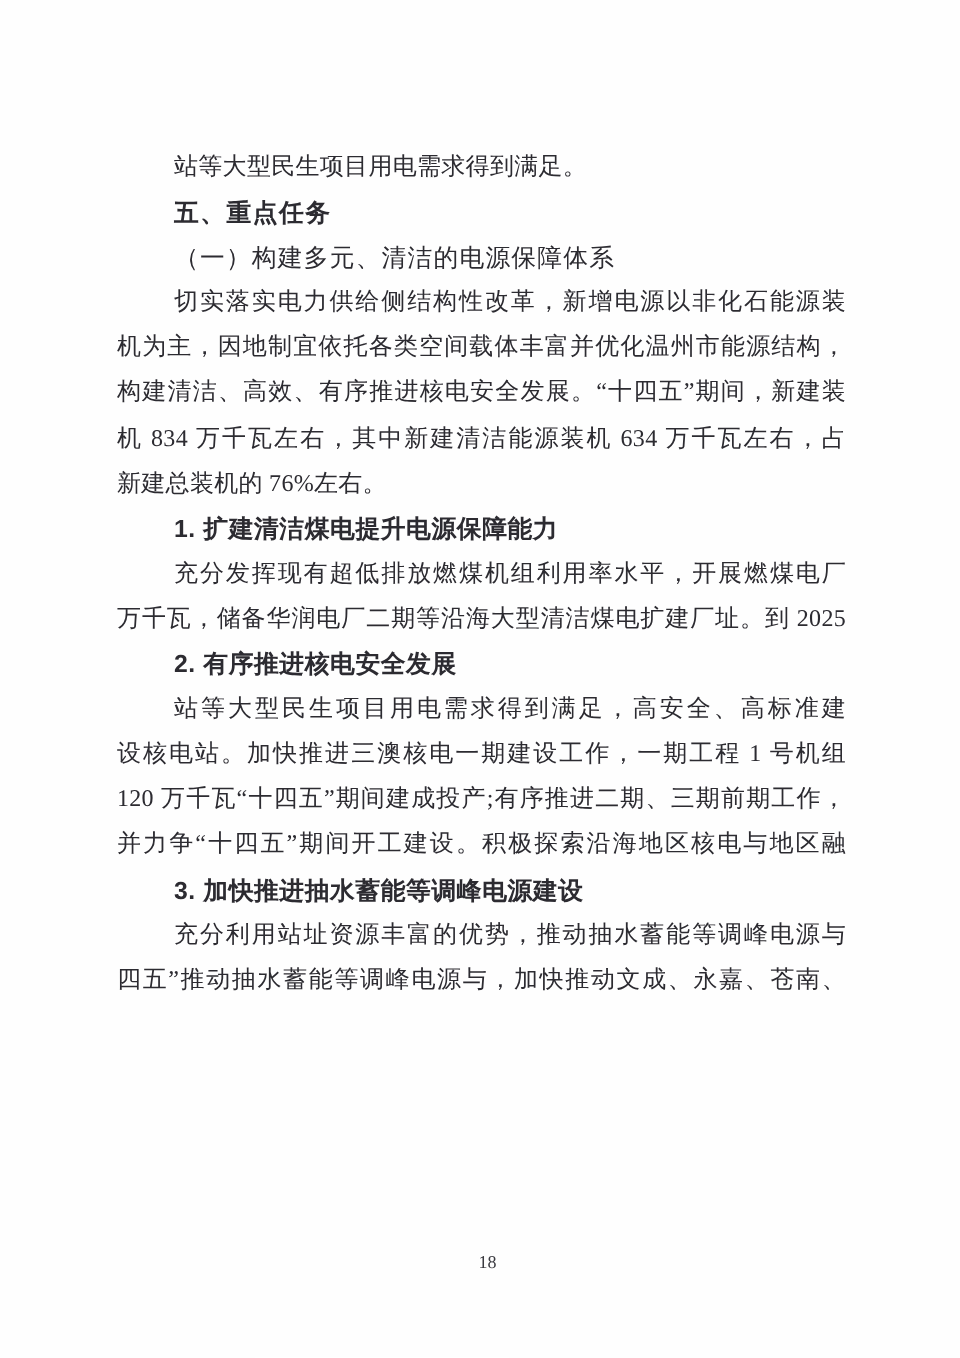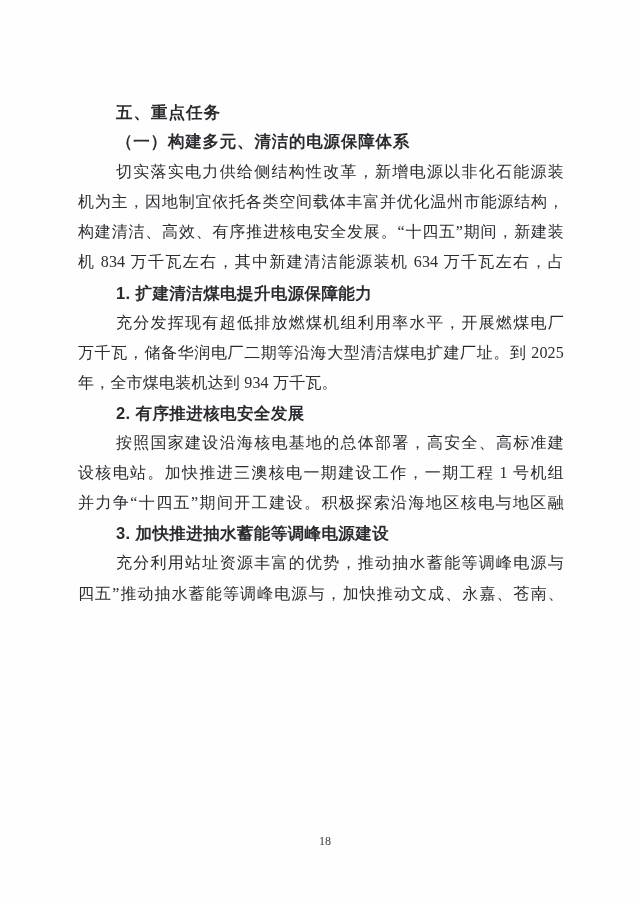--- a/index.html
+++ b/index.html
@@ -41,21 +41,21 @@
   .h-main {
     font-family: "Liberation Sans", "DejaVu Sans", sans-serif;
     font-weight: 700;
     font-size: 16.5px;
     text-indent: 38px;
     text-align: center;
     text-align-last: left;
     letter-spacing: 1px;
   }
   .h-sub {
-    font-weight: 700;
+    font-weight: 400;
     font-size: 16.5px;
     text-indent: 38px;
     text-align: left;
     text-align-last: left;
     letter-spacing: 0.8px;
   }
   .h-num {
     font-family: "Liberation Sans", "DejaVu Sans", sans-serif;
     font-weight: 700;
     font-size: 16.5px;
@@ -74,40 +74,42 @@
     line-height: 16px;
     color: #3a3a40;
   }
 </style>
 </head>
 <body>
 
 <div class="page">
   <div class="content">
 
+    <div class="line indent noj">站等大型民生项目用电需求得到满足。</div>
 
     <div class="line h-main">五、重点任务</div>
 
     <div class="line h-sub">（一）构建多元、清洁的电源保障体系</div>
 
     <div class="line indent">切实落实电力供给侧结构性改革，新增电源以非化石能源装</div>
     <div class="line">机为主，因地制宜依托各类空间载体丰富并优化温州市能源结构，</div>
     <div class="line">构建清洁、高效、有序推进核电安全发展。“十四五”期间，新建装</div>
     <div class="line">机 834 万千瓦左右，其中新建清洁能源装机 634 万千瓦左右，占</div>
+    <div class="line noj">新建总装机的 76%左右。</div>
 
     <div class="line h-num">1. 扩建清洁煤电提升电源保障能力</div>
 
     <div class="line indent">充分发挥现有超低排放燃煤机组利用率水平，开展燃煤电厂</div>
     <div class="line">万千瓦，储备华润电厂二期等沿海大型清洁煤电扩建厂址。到 2025</div>
-    <div class="line noj">年，全市煤电装机达到 934 万千瓦。</div>
 
     <div class="line h-num">2. 有序推进核电安全发展</div>
 
-    <div class="line indent">按照国家建设沿海核电基地的总体部署，高安全、高标准建</div>
+    <div class="line indent">站等大型民生项目用电需求得到满足，高安全、高标准建</div>
     <div class="line">设核电站。加快推进三澳核电一期建设工作，一期工程 1 号机组</div>
+    <div class="line">120 万千瓦“十四五”期间建成投产;有序推进二期、三期前期工作，</div>
     <div class="line">并力争“十四五”期间开工建设。积极探索沿海地区核电与地区融</div>
 
     <div class="line h-num">3. 加快推进抽水蓄能等调峰电源建设</div>
 
     <div class="line indent">充分利用站址资源丰富的优势，推动抽水蓄能等调峰电源与</div>
     <div class="line">四五”推动抽水蓄能等调峰电源与，加快推动文成、永嘉、苍南、</div>
 
   </div>
 
   <div class="page-number">18</div>

